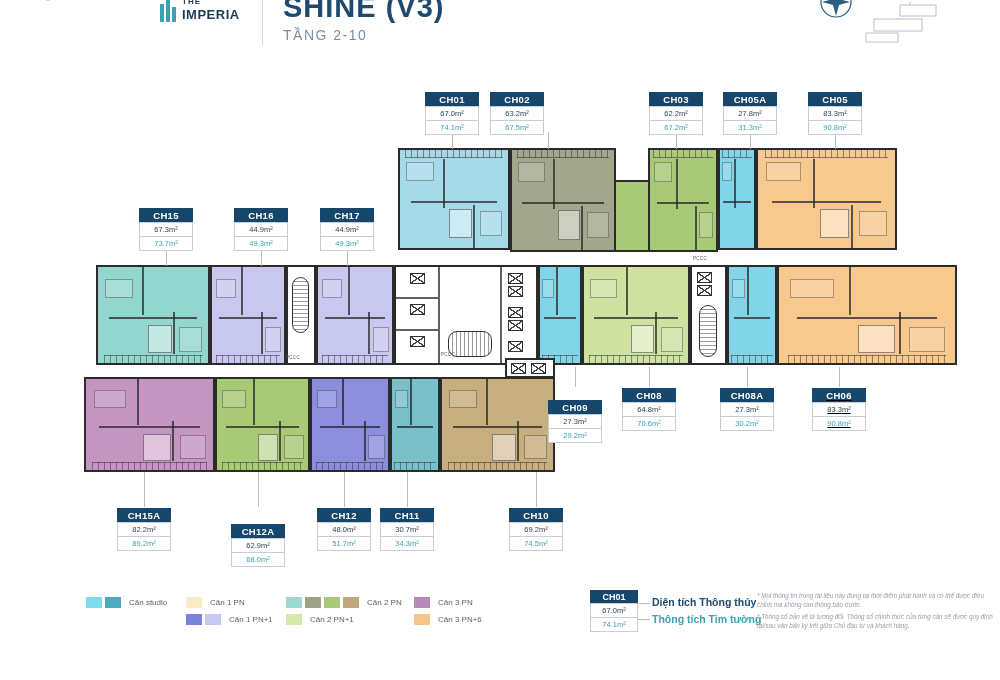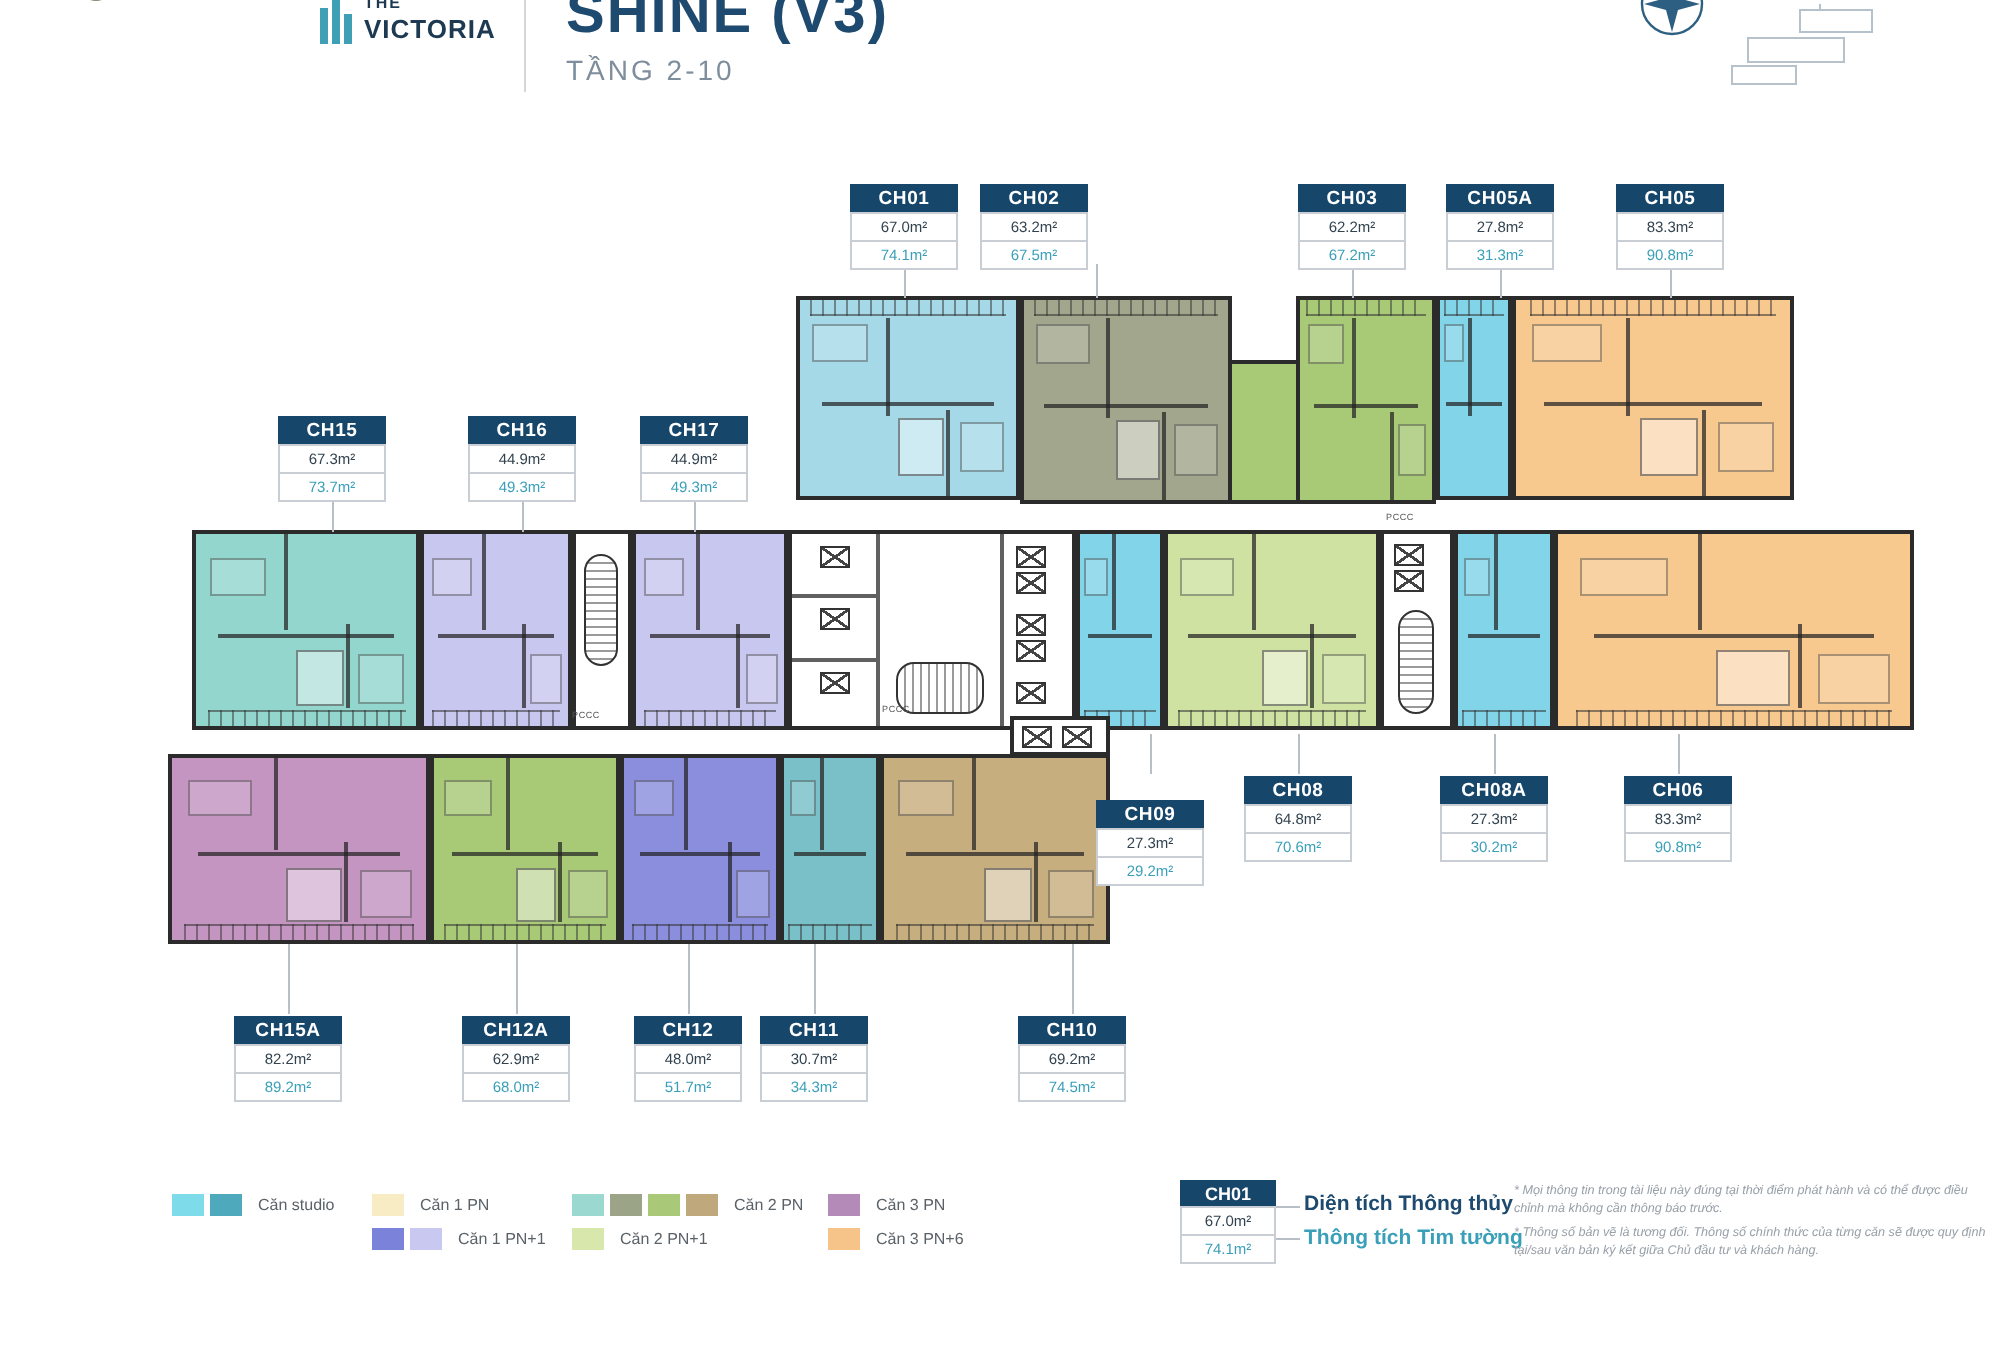--- a/index.html
+++ b/index.html
@@ -79,21 +79,21 @@
   </svg>
 
   <div class="brand-victoria">
     <div class="vic-bars">
       <i style="height:18px"></i>
         <i style="height:26px"></i>
         <i style="height:15px"></i>
     </div>
     <div class="vic-txt">
       <div class="t">THE</div>
-      <div class="v">VICTORIA</div>
+      <div class="v">IMPERIA</div>
     </div>
   </div>
 
   <div class="hdr-divider"></div>
 
   <div class="title-block">
     <div class="ttl">SHINE (V3)</div>
     <div class="sub">TẦNG 2-10</div>
   </div>
 
@@ -349,33 +349,33 @@
           <div class="v n1">64.8m²</div>
           <div class="v n2">70.6m²</div>
         </div>
         <div class="leader" style="left: 746.5px; top: 367px; height: 20px;"></div>
         <div class="ulabel" style="left: 747px; top: 388px;">
           <div class="hd">CH08A</div>
           <div class="v n1">27.3m²</div>
           <div class="v n2">30.2m²</div>
         </div>
         <div class="leader" style="left: 838.5px; top: 367px; height: 20px;"></div>
-        <div class="ulabel" style="left: 839px; top: 388px;">
+        <div class="ulabel" style="left: 839px; top: 388px; text-decoration: underline;">
           <div class="hd">CH06</div>
           <div class="v n1">83.3m²</div>
           <div class="v n2">90.8m²</div>
         </div>
         <div class="leader" style="left: 143.5px; top: 472px; height: 35px;"></div>
         <div class="ulabel" style="left: 144px; top: 508px;">
           <div class="hd">CH15A</div>
           <div class="v n1">82.2m²</div>
           <div class="v n2">89.2m²</div>
         </div>
         <div class="leader" style="left: 257.5px; top: 472px; height: 35px;"></div>
-        <div class="ulabel" style="left: 258px; top: 508px;">
+        <div class="ulabel" style="left: 258px; top: 524px;">
           <div class="hd">CH12A</div>
           <div class="v n1">62.9m²</div>
           <div class="v n2">68.0m²</div>
         </div>
         <div class="leader" style="left: 343.5px; top: 472px; height: 35px;"></div>
         <div class="ulabel" style="left: 344px; top: 508px;">
           <div class="hd">CH12</div>
           <div class="v n1">48.0m²</div>
           <div class="v n2">51.7m²</div>
         </div>

